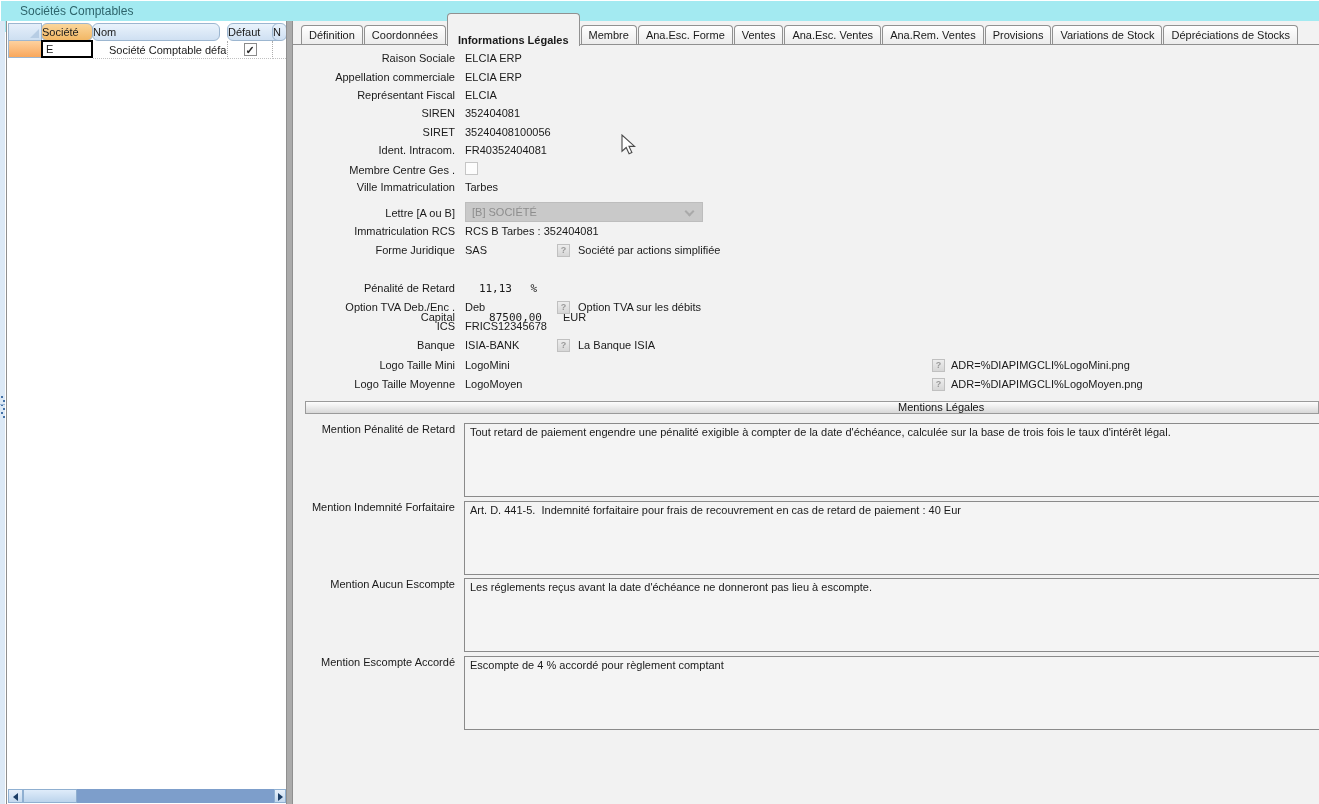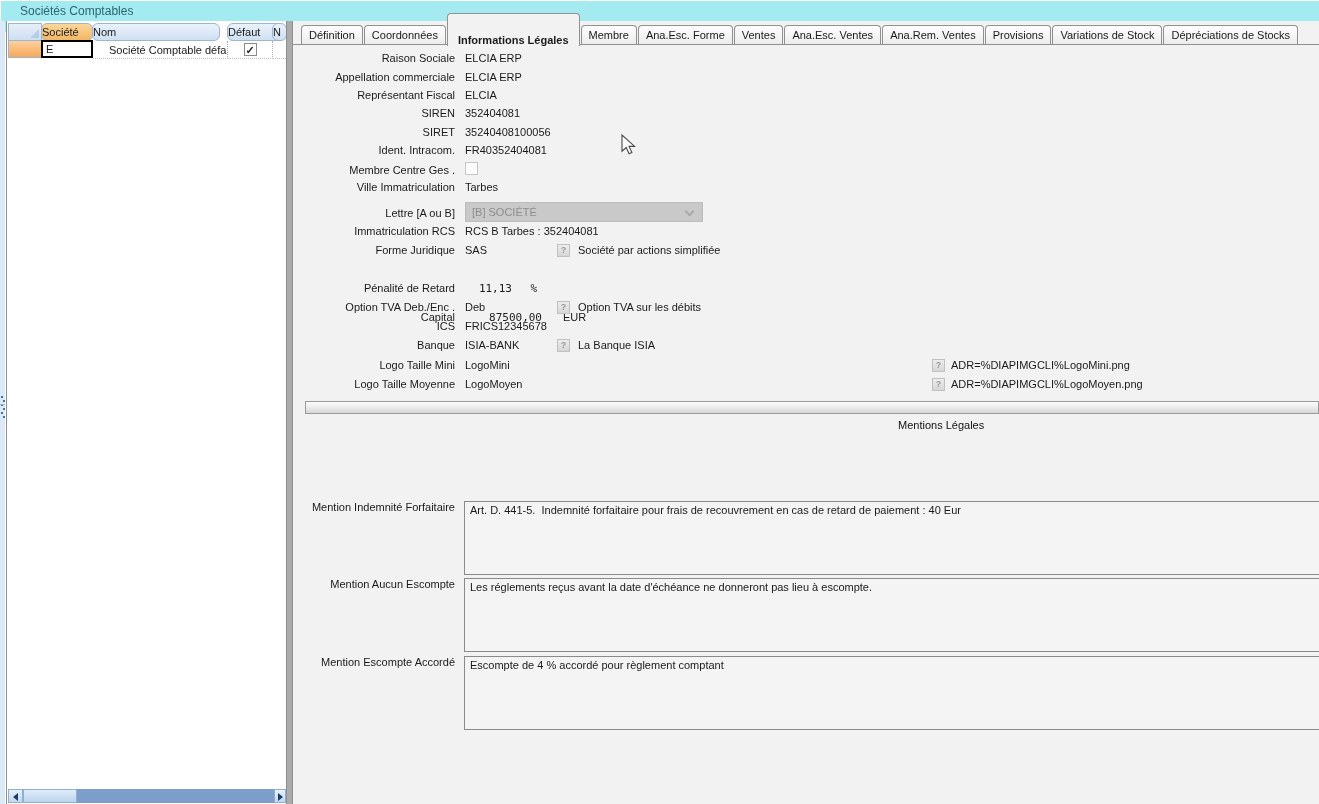--- a/index.html
+++ b/index.html
@@ -68,21 +68,21 @@
   .qbtn.adrpos { left:639px; top:0; }
   .adrtext { position:absolute; left:658px; line-height:13px; white-space:nowrap; }
   .checkbox-pos { position:absolute; left:172px; top:-2px; }
   .dropdown { position:absolute; left:172px; top:0; width:238px; height:20px; background:#c9c9c9; border:1px solid #bdbdbd;
     color:#8d8d8d; line-height:18px; padding-left:6px; }
   .dd-chevron { position:absolute; right:9px; top:5px; width:7px; height:7px; border-right:2px solid #a9a9a9; border-bottom:2px solid #a9a9a9; transform:rotate(45deg); }
 
   
   .mentions-bar { position:absolute; left:12px; top:380px; right:0; height:13px;
     background:linear-gradient(#fdfdfd, #ededed 45%, #d8d8d8); border:1px solid #9a9a9a; }
-  .mentions-title { position:absolute; left:592px; top:18px; line-height:11px; color:#111; }
+  .mentions-title { position:absolute; left:592px; top:0; line-height:11px; color:#111; }
   .mlabel { position:absolute; left:0; width:162px; text-align:right; line-height:13px; white-space:nowrap; }
   .mtext { position:absolute; left:171px; right:-6px; height:74px; background:#f4f4f4; border:1px solid #8a8a8a;
     padding:2px 5px; line-height:13px; white-space:pre-wrap; overflow:hidden; }
 
   
   .cursor { position:absolute; left:621px; top:134px; z-index:50; }
 </style>
 </head>
 <body>
 
@@ -234,20 +234,24 @@
       <div class="flabel">Logo Taille Moyenne</div>
       <div class="fvalue">LogoMoyen</div>
       <div class="qbtn adrpos"><span>?</span></div>
       <div class="adrtext">ADR=%DIAPIMGCLI%LogoMoyen.png</div>
     </div>
 
     <div class="mentions-bar">
       <span class="mentions-title">Mentions Légales</span>
     </div>
 
+    <div class="frow" style="top:402px;">
+      <div class="mlabel">Mention Pénalité de Retard</div>
+      <div class="mtext">Tout retard de paiement engendre une pénalité exigible à compter de la date d'échéance, calculée sur la base de trois fois le taux d'intérêt légal.</div>
+    </div>
     <div class="frow" style="top:480px;">
       <div class="mlabel">Mention Indemnité Forfaitaire</div>
       <div class="mtext">Art. D. 441-5.  Indemnité forfaitaire pour frais de recouvrement en cas de retard de paiement : 40 Eur</div>
     </div>
     <div class="frow" style="top:557px;">
       <div class="mlabel">Mention Aucun Escompte</div>
       <div class="mtext">Les réglements reçus avant la date d'échéance ne donneront pas lieu à escompte.</div>
     </div>
     <div class="frow" style="top:635px;">
       <div class="mlabel">Mention Escompte Accordé</div>

